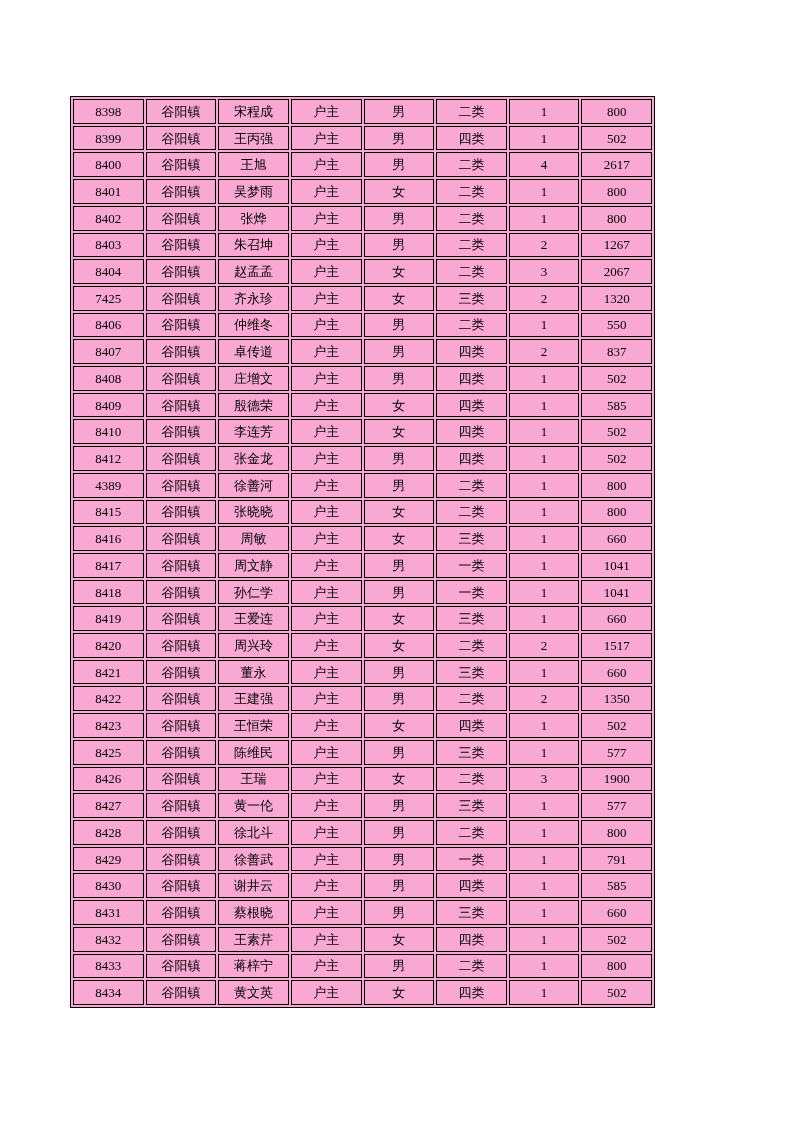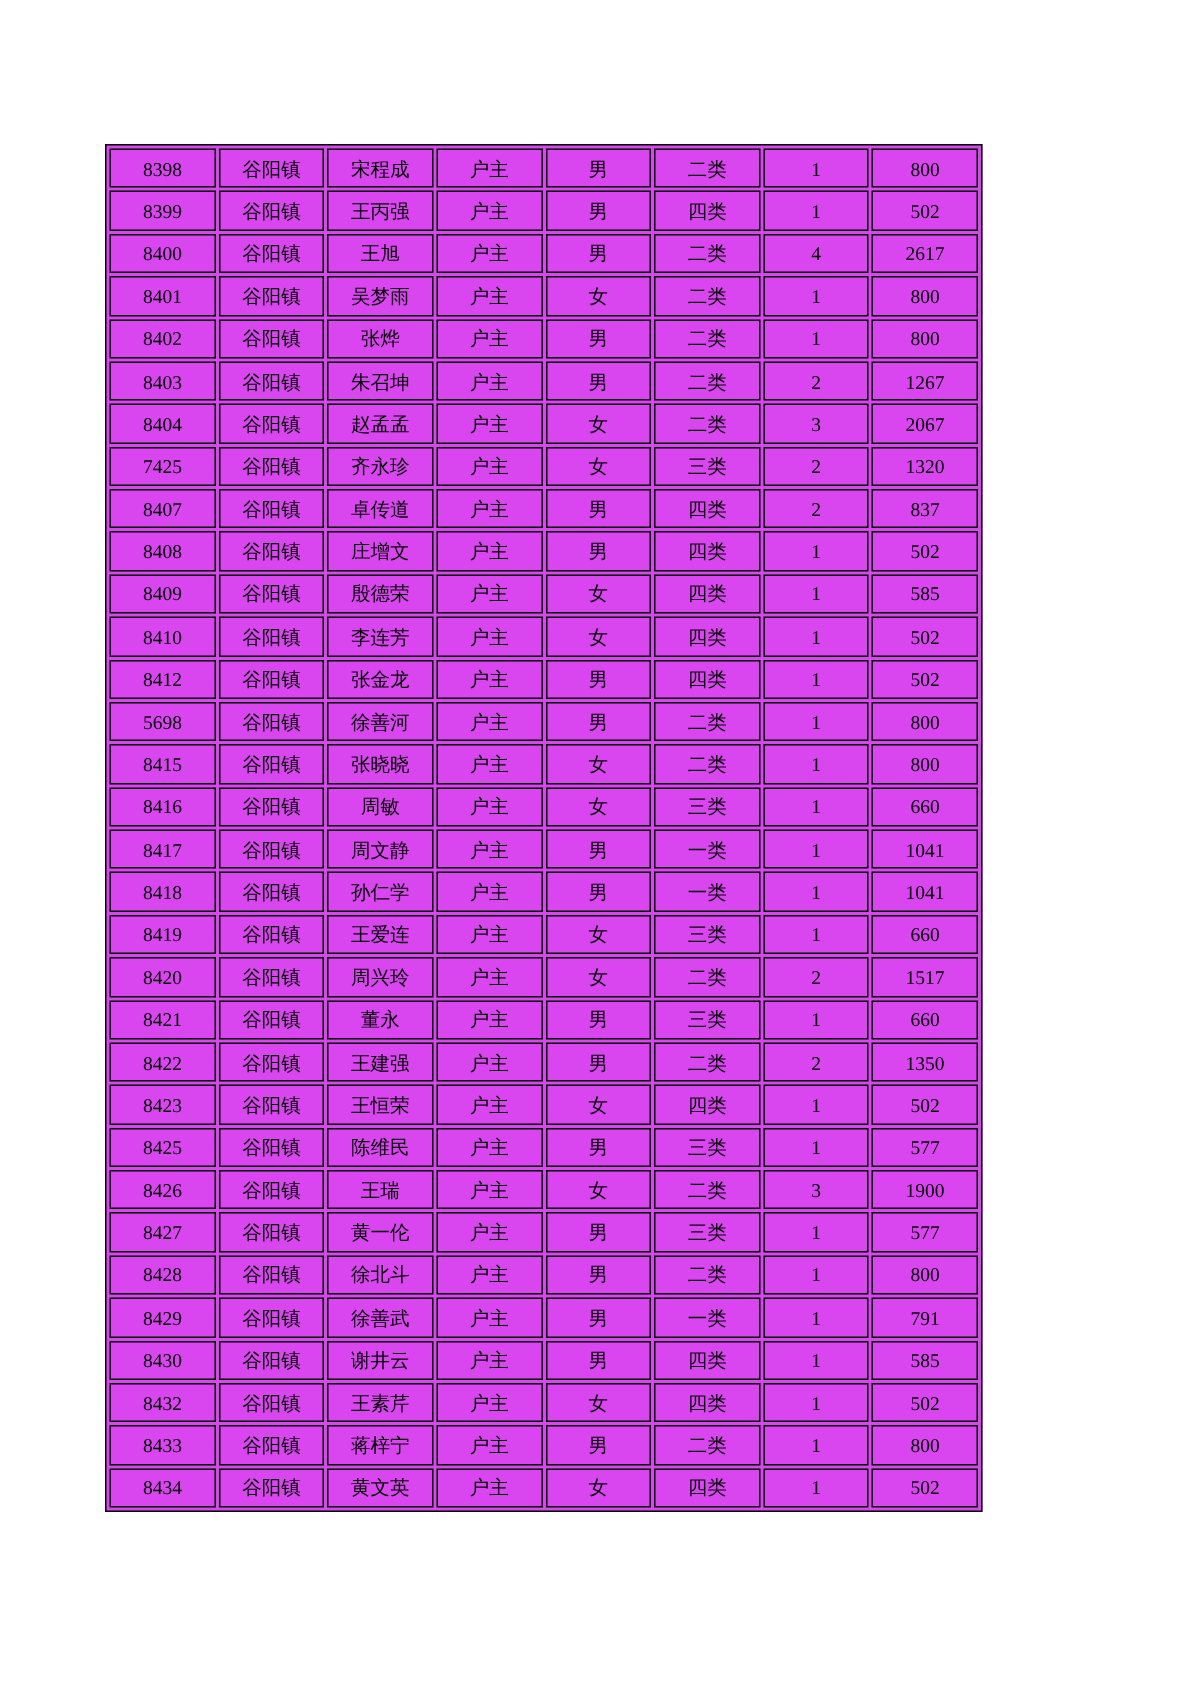--- a/index.html
+++ b/index.html
@@ -17,21 +17,21 @@
   table.data-table {
     position: absolute;
     left: 70px;
     top: 96px;
     width: 585px;
     height: 912px;
     table-layout: fixed;
     border-collapse: separate;
     border-spacing: 2px;
     border: 1px solid #000000;
-    background: #d946ef;
+    background: #f9a8d4;
   }
   table.data-table td {
     border: 1px solid #000000;
     text-align: center;
     vertical-align: middle;
     padding: 0;
     font-family: "Liberation Serif", "DejaVu Serif", serif;
     font-size: 13px;
     line-height: 1;
     color: #000000;
@@ -119,20 +119,30 @@
     <td>7425</td>
     <td>谷阳镇</td>
     <td>齐永珍</td>
     <td>户主</td>
     <td>女</td>
     <td>三类</td>
     <td>2</td>
     <td>1320</td>
   </tr>
         <tr>
+    <td>8406</td>
+    <td>谷阳镇</td>
+    <td>仲维冬</td>
+    <td>户主</td>
+    <td>男</td>
+    <td>二类</td>
+    <td>1</td>
+    <td>550</td>
+  </tr>
+        <tr>
     <td>8407</td>
     <td>谷阳镇</td>
     <td>卓传道</td>
     <td>户主</td>
     <td>男</td>
     <td>四类</td>
     <td>2</td>
     <td>837</td>
   </tr>
         <tr>
@@ -169,21 +179,21 @@
     <td>8412</td>
     <td>谷阳镇</td>
     <td>张金龙</td>
     <td>户主</td>
     <td>男</td>
     <td>四类</td>
     <td>1</td>
     <td>502</td>
   </tr>
         <tr>
-    <td>5698</td>
+    <td>4389</td>
     <td>谷阳镇</td>
     <td>徐善河</td>
     <td>户主</td>
     <td>男</td>
     <td>二类</td>
     <td>1</td>
     <td>800</td>
   </tr>
         <tr>
     <td>8415</td>
@@ -327,20 +337,30 @@
   </tr>
         <tr>
     <td>8430</td>
     <td>谷阳镇</td>
     <td>谢井云</td>
     <td>户主</td>
     <td>男</td>
     <td>四类</td>
     <td>1</td>
     <td>585</td>
+  </tr>
+        <tr>
+    <td>8431</td>
+    <td>谷阳镇</td>
+    <td>蔡根晓</td>
+    <td>户主</td>
+    <td>男</td>
+    <td>三类</td>
+    <td>1</td>
+    <td>660</td>
   </tr>
         <tr>
     <td>8432</td>
     <td>谷阳镇</td>
     <td>王素芹</td>
     <td>户主</td>
     <td>女</td>
     <td>四类</td>
     <td>1</td>
     <td>502</td>

